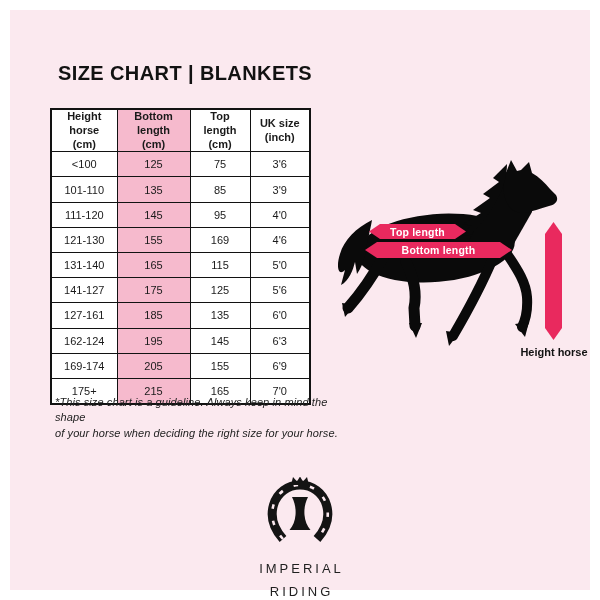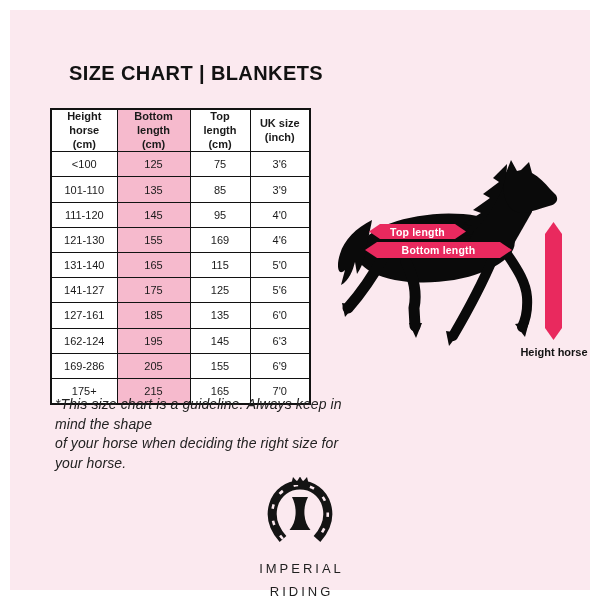--- a/index.html
+++ b/index.html
@@ -6,21 +6,21 @@
   body{
     width:600px;height:600px;position:relative;background:#ffffff;
     font-family:"Liberation Sans", sans-serif;color:#111;
     -webkit-font-smoothing:antialiased;overflow:hidden;
   }
   .panel{
     position:absolute;left:10px;top:10px;width:580px;height:580px;
     background:#FBE9EF;
   }
   .page-title{
-    position:absolute;left:69px;top:62px;
+    position:absolute;left:58px;top:62px;
     font-size:20px;font-weight:700;letter-spacing:.4px;color:#121212;
   }
   
   table.size-table{
     position:absolute;left:50px;top:108px;
     border-collapse:collapse;background:#fff;
     border:2.4px solid #121212;
     table-layout:fixed;
   }
   .size-table th,.size-table td{
@@ -29,21 +29,21 @@
   }
   .size-table th{
     font-weight:700;height:31px;line-height:1.25;white-space:pre-line;
   }
   .size-table td{height:24.2px;font-weight:400;}
   .size-table .hl{background:#F6BACD;}
   .c0{width:66px}.c1{width:73px}.c2{width:60px}.c3{width:60px}
   
   .footnote{
     position:absolute;left:55px;top:395px;width:300px;
-    font-size:14px;font-style:italic;line-height:1.4;color:#222;
+    font-size:11px;font-style:italic;line-height:1.4;color:#222;
     white-space:pre-line;letter-spacing:.1px;
   }
   
   .horse-svg{position:absolute;left:336px;top:156px;width:222px;height:196px;}
   .arrow{position:absolute;display:flex;align-items:center;justify-content:center;}
   .arrow svg{position:absolute;inset:0;width:100%;height:100%;}
   .arrow .lbl{
     position:relative;color:#fff;font-size:10.5px;font-weight:700;letter-spacing:.2px;
   }
   .arrow-top{left:369px;top:224px;width:97px;height:15px;}
@@ -134,21 +134,21 @@
         <td>135</td>
         <td>6'0</td>
       </tr>
       <tr>
         <td>162-124</td>
         <td class="hl">195</td>
         <td>145</td>
         <td>6'3</td>
       </tr>
       <tr>
-        <td>169-286</td>
+        <td>169-174</td>
         <td class="hl">205</td>
         <td>155</td>
         <td>6'9</td>
       </tr>
       <tr>
         <td>175+</td>
         <td class="hl">215</td>
         <td>165</td>
         <td>7'0</td>
       </tr>

